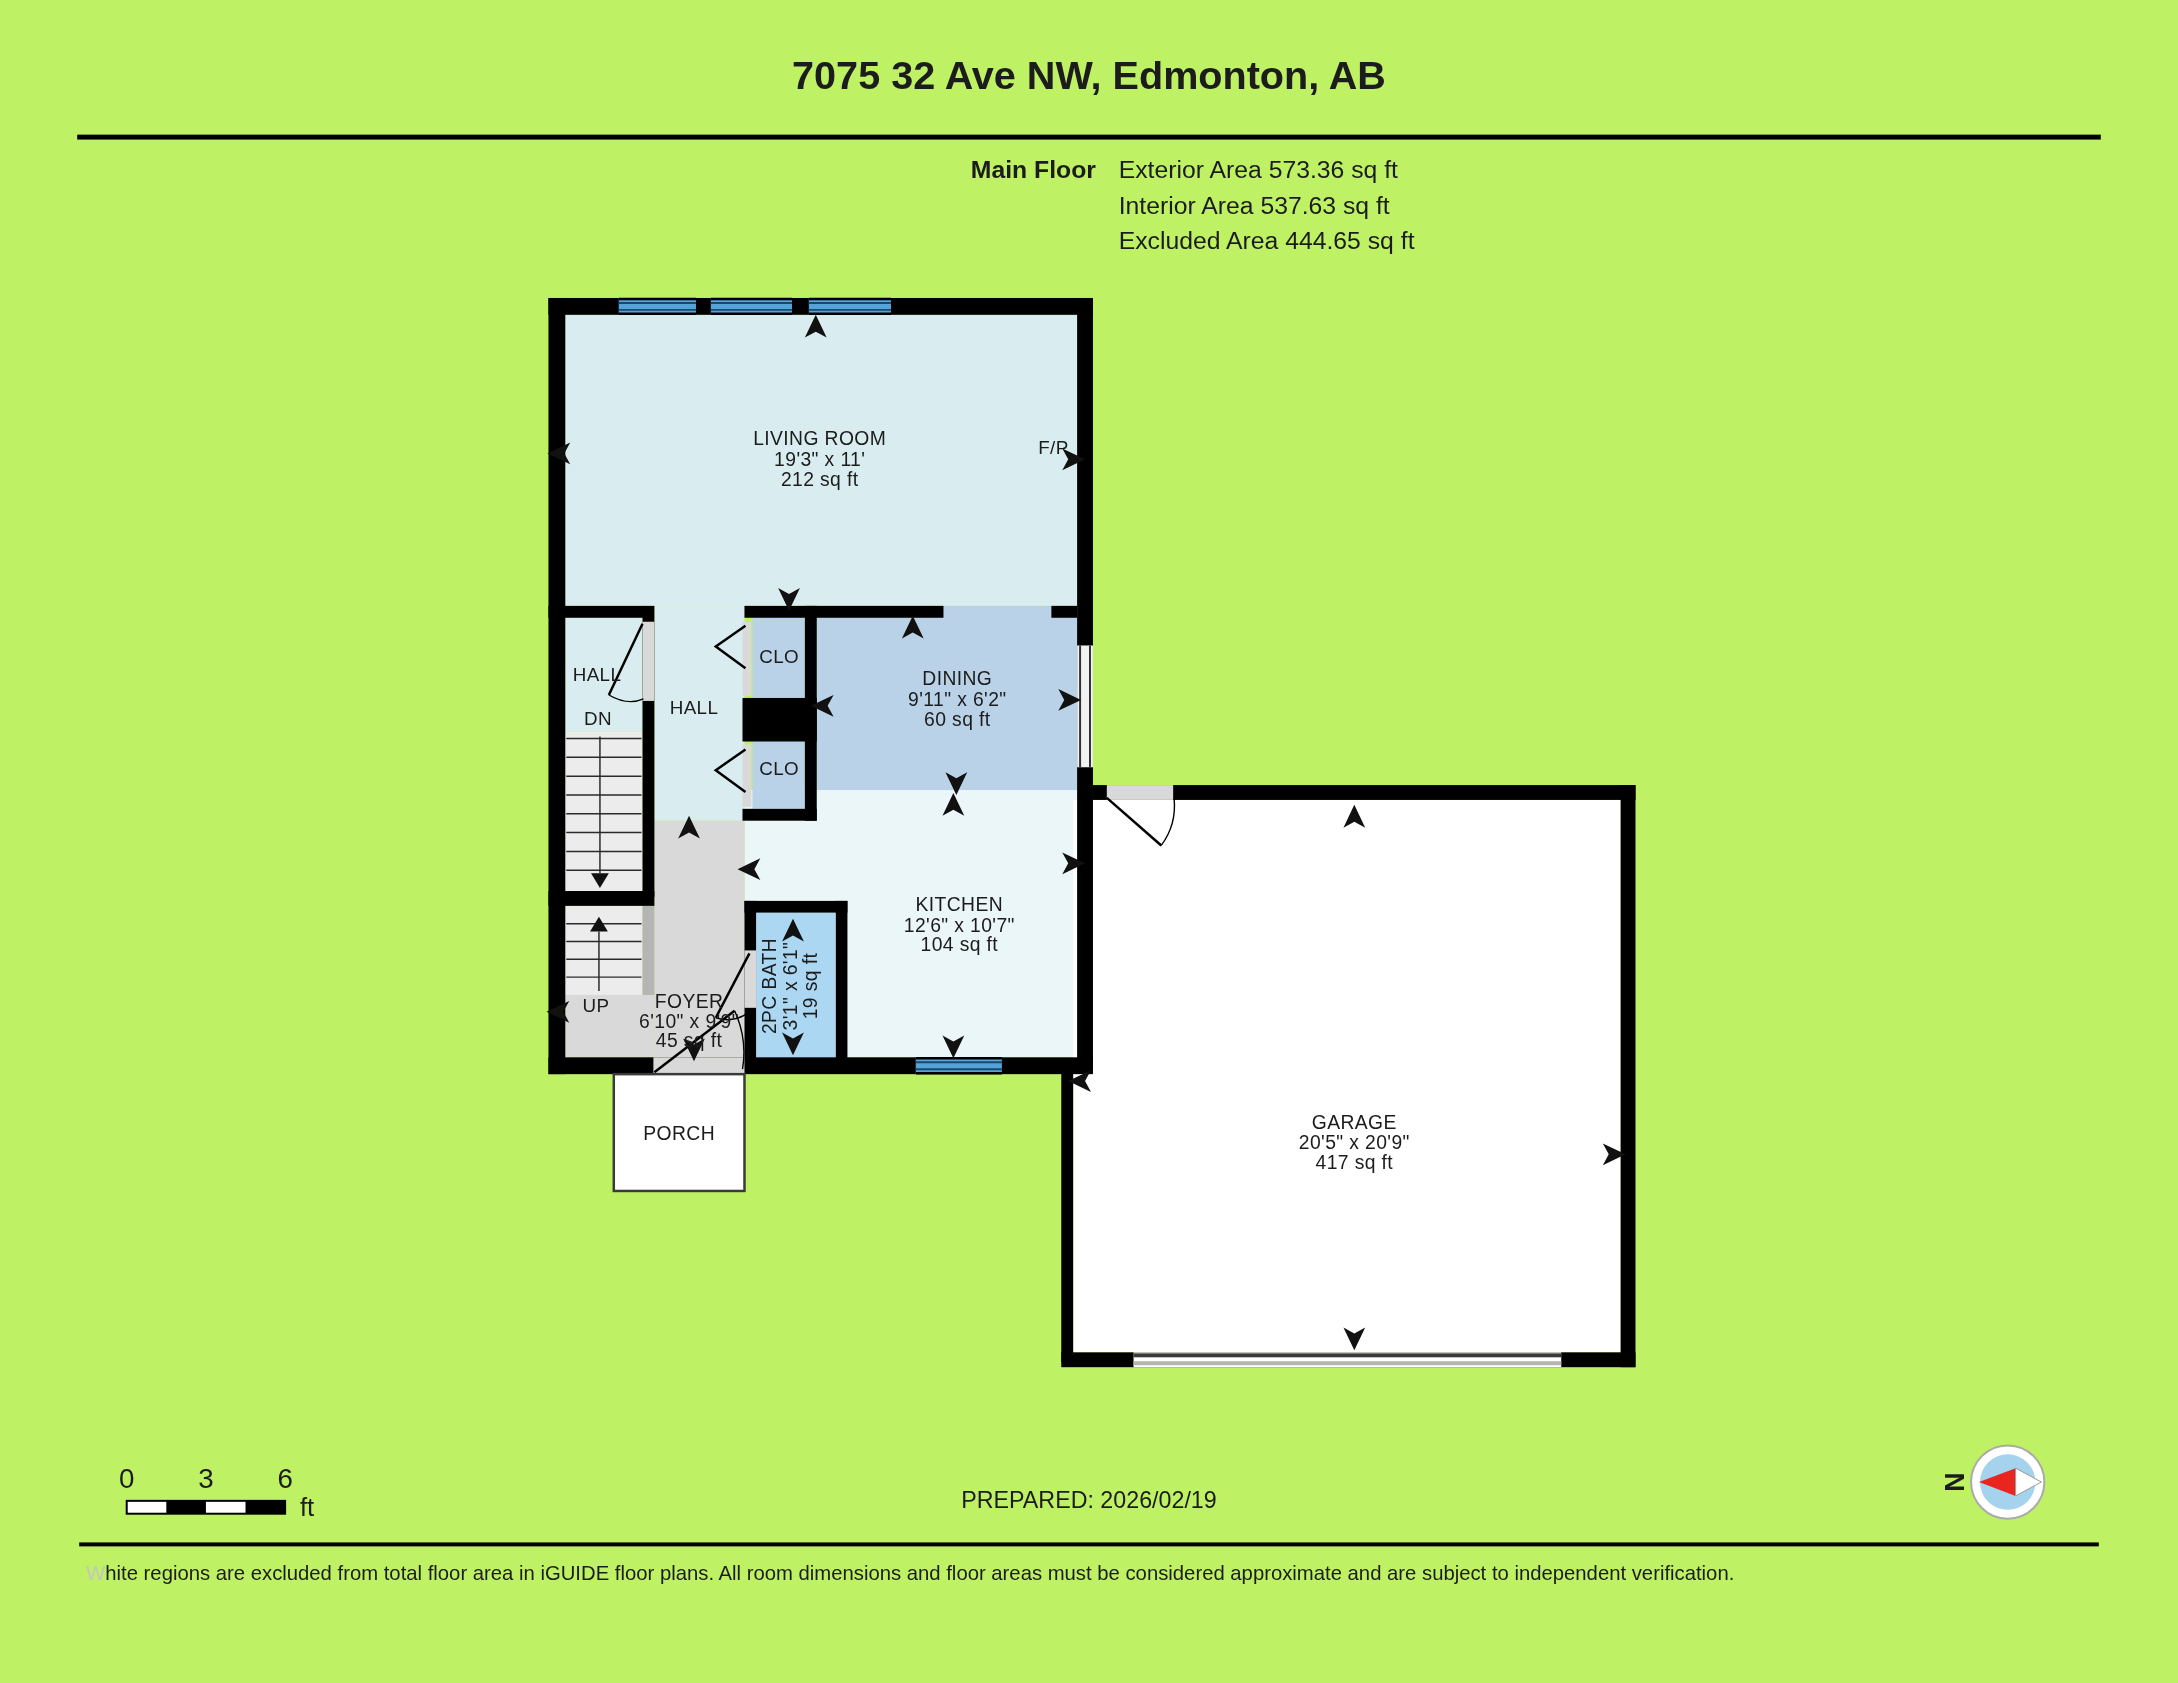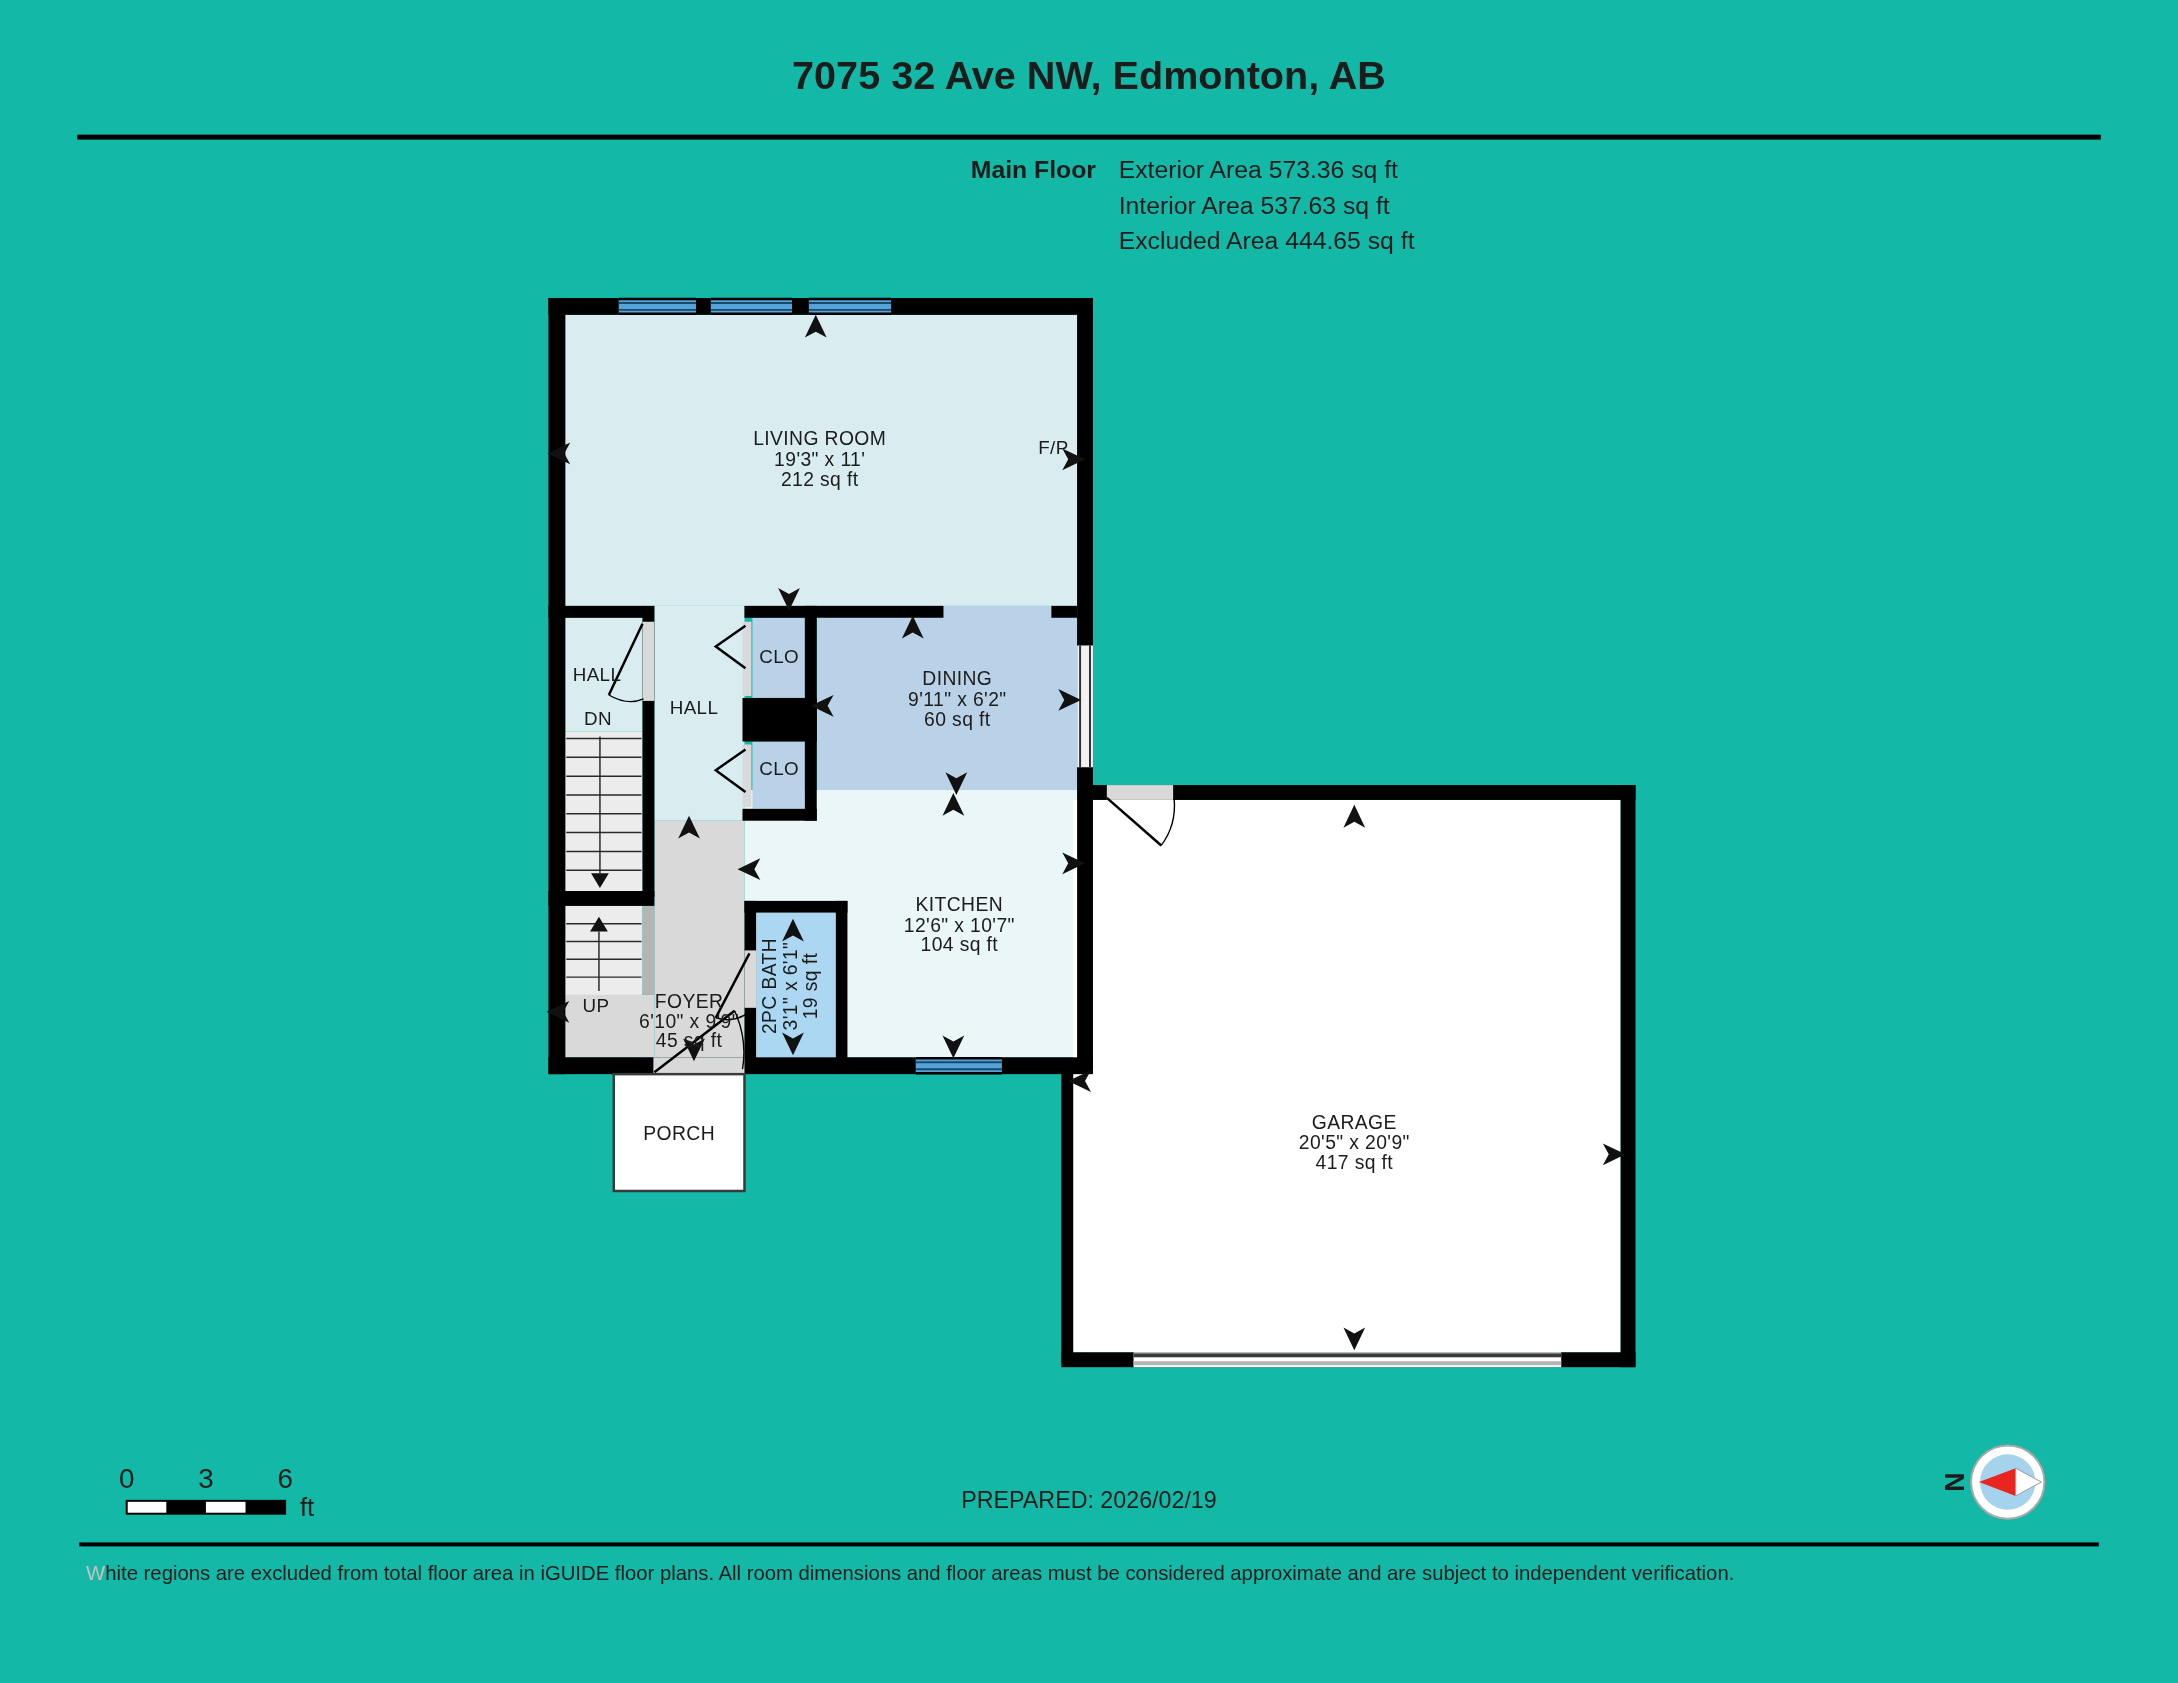--- a/index.html
+++ b/index.html
@@ -1,16 +1,16 @@
 <!DOCTYPE html>
 <html><head>
 <meta charset="utf-8">
 <style>
   html,body{margin:0;padding:0;background:#fff;}
-  .page{position:relative;width:2178px;height:1683px;background:#14b8a6;
+  .page{position:relative;width:2178px;height:1683px;background:#bef264;
         font-family:"Liberation Sans", sans-serif;overflow:hidden;}
   svg{position:absolute;left:0;top:0;}
   text{fill:#1c1c1c;font-family:"Liberation Sans", sans-serif;}
   .t-title{font-size:40px;font-weight:bold;}
   .t-floor{font-size:25px;font-weight:bold;}
   .t-info{font-size:25px;}
   .t-room{font-size:19.5px;letter-spacing:.4px;}
   .t-small{font-size:19px;letter-spacing:.4px;}
   .t-scale{font-size:28px;}
   .t-ft{font-size:26px;}

